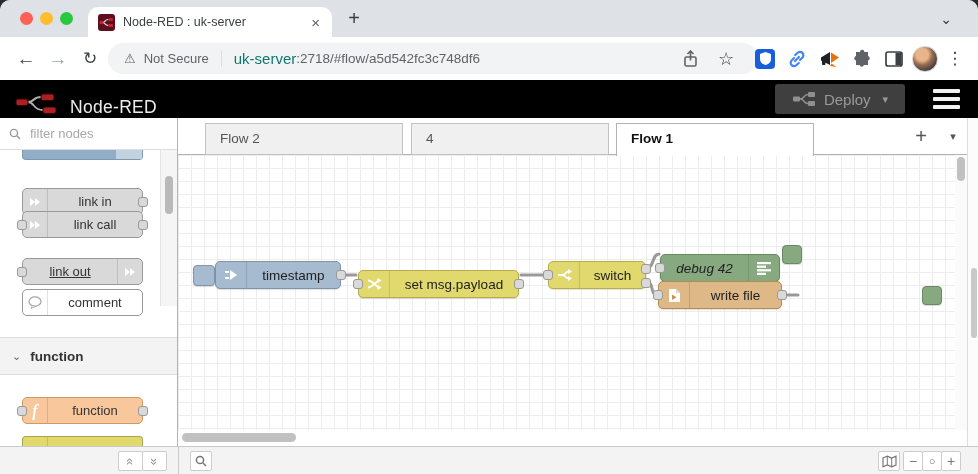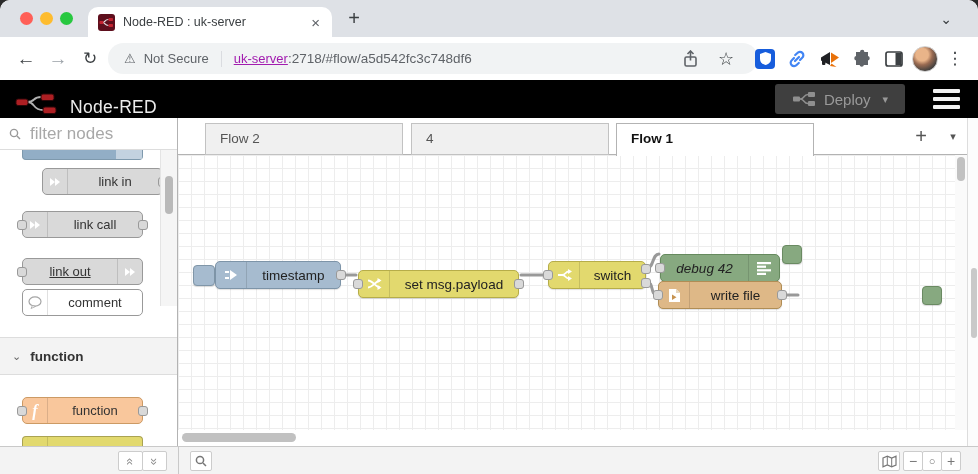--- a/index.html
+++ b/index.html
@@ -21,42 +21,42 @@
   .strip-chev{position:absolute;left:932px;top:0;width:28px;height:37px;display:flex;align-items:center;justify-content:center;font-size:14px;color:#3c4043;}
 
   
   .addressbar{position:absolute;left:0;top:37px;right:0;height:43px;background:#fff;}
   .aicon{position:absolute;top:0;height:43px;display:flex;align-items:center;justify-content:center;color:#3c4043;}
   .urlpill{position:absolute;left:108px;top:6px;width:650px;height:31px;background:#f1f3f4;border-radius:16px;
            display:flex;align-items:center;padding:0 16px;box-sizing:border-box;}
   .warn{color:#5f6368;font-size:13px;margin-right:8px;}
   .notsecure{color:#5f6368;font-size:13px;white-space:nowrap;}
   .pill-div{width:1px;height:16px;background:#dadce0;margin:0 12px;}
-  .url-host{color:#a21caf;font-size:13px;white-space:nowrap;text-decoration:underline;}
+  .url-host{color:#0f766e;font-size:15px;white-space:nowrap;}
   .url-path{color:#5f6368;font-size:13.5px;white-space:nowrap;}
   .bw-badge{width:20px;height:20px;border-radius:4px;background:#175ddc;display:flex;align-items:center;justify-content:center;}
   .avatar{width:26px;height:26px;border-radius:50%;
           background:radial-gradient(circle at 38% 32%,#e9b489 0 28%,#9a6b52 46%,#4a4440 72%,#23272e 100%);
           border:1px solid #d0d0d0;box-sizing:border-box;}
 
   
   .nrheader{position:absolute;left:0;top:80px;right:0;height:38px;background:#000;display:flex;align-items:flex-end;}
   .nrtitle{color:#ececec;font-size:17.5px;font-weight:500;letter-spacing:.3px;margin-left:8px;}
   .deploy{position:absolute;left:775px;top:84px;width:130px;height:30px;background:#3f3f3f;border-radius:3px;
           display:flex;align-items:center;justify-content:center;}
   .deploy-label{color:#999;font-size:15px;margin-left:8px;}
   .deploy-caret{color:#999;font-size:11px;margin-left:12px;}
   .hamburger{position:absolute;left:933px;top:89px;width:28px;height:20px;display:flex;flex-direction:column;justify-content:space-between;}
   .hbar{width:27px;height:4px;background:#f2f2f2;border-radius:1px;}
 
   
   .palette{position:absolute;left:0;top:118px;width:178px;bottom:28px;background:#fff;border-right:1px solid #b3b3b3;box-sizing:border-box;}
   .pal-search{position:absolute;left:0;top:0;width:100%;height:32px;border-bottom:1px solid #ddd;background:#fff;
               display:flex;align-items:center;padding:0 9px;box-sizing:border-box;}
-  .pal-search input{border:0;outline:0;background:transparent;font-size:17px;color:#555;margin-left:7px;width:120px;font-family:"Liberation Sans",sans-serif;}
+  .pal-search input{border:0;outline:0;background:transparent;font-size:13px;color:#555;margin-left:7px;width:120px;font-family:"Liberation Sans",sans-serif;}
   .pal-search input::placeholder{color:#a8a8a8;}
   .pal-gutter{position:absolute;top:32px;right:0;width:17px;height:156px;background:#f5f5f5;border-left:1px solid #e4e4e4;box-sizing:border-box;}
   .pal-thumb{position:absolute;top:26px;left:4px;width:8px;height:38px;background:#b9b9b9;border-radius:4px;}
   .pnode{position:absolute;left:22px;width:121px;height:27px;border:1px solid #999;border-radius:5px;box-sizing:border-box;
          display:flex;align-items:stretch;font-size:13px;color:#333;background:#d9d9d9;}
   .pnode.white{background:#fff;}
   .pnode.fn{background:#f9c79c;border-color:#cc9a64;}
   .picon{width:24px;display:flex;align-items:center;justify-content:center;flex:none;}
   .picon.l{border-right:1px solid rgba(0,0,0,.12);}
   .picon.r{border-left:1px solid rgba(0,0,0,.12);}
@@ -233,21 +233,21 @@
           <circle cx="5" cy="5" r="3.6" stroke="#999" stroke-width="1.4" fill="none"></circle>
           <path d="M8 8l3 3" stroke="#999" stroke-width="1.4"></path>
         </svg>
       <input placeholder="filter nodes" style="">
     </div>
 
     <div class="sliver-b">
         <span class="lite"></span>
       </div>
 
-    <div class="pnode" style="top:50px;margin-left:20px;">
+    <div class="pnode" style="top:70px;">
       <span class="picon l">
           <svg width="12" height="12">
             <path d="M1 2l5 4-5 4z" fill="#fff"></path>
             <path d="M6 2l5 4-5 4z" fill="#fff"></path>
           </svg>
         </span>
       <span class="plabel">link in</span>
       <span class="port pout"></span>
     </div>
 

